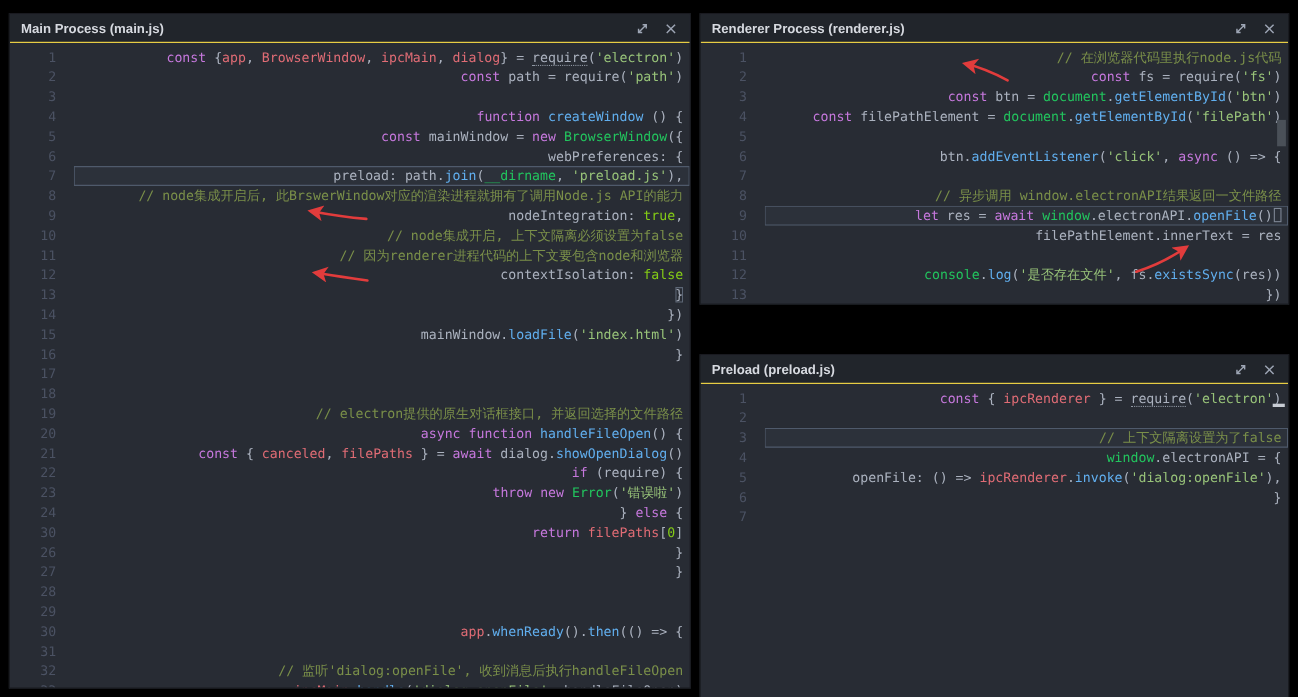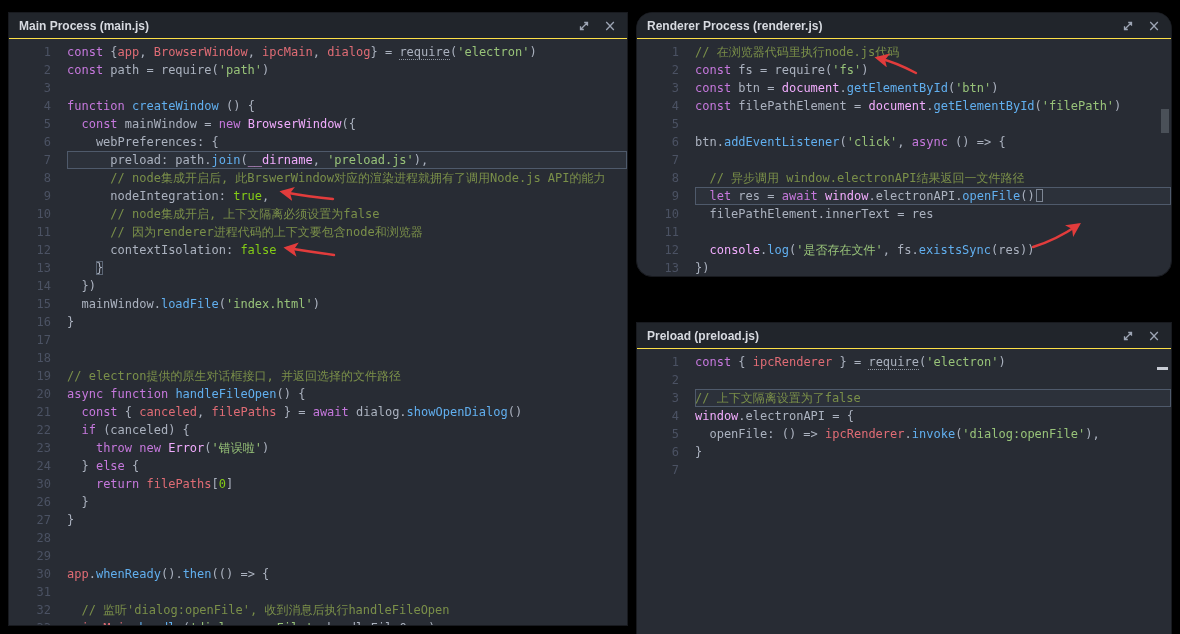--- a/index.html
+++ b/index.html
@@ -6,21 +6,21 @@
   body{
     width:1180px;height:634px;position:relative;overflow:hidden;
     background:#000000;
     font-family:"Liberation Sans", sans-serif;
   }
   .panel{
     position:absolute;background:#282c34;overflow:hidden;
     border:1px solid #181a1f;box-sizing:border-box;
   }
   #p-main{left:8px;top:12px;width:620px;height:614px;}
-  #p-renderer{left:636px;top:12px;width:536px;height:265px;border-radius:16px;}
+  #p-renderer{left:636px;top:12px;width:536px;height:265px;}
   #p-preload{left:636px;top:322px;width:536px;height:376px;}
 
   .panel-header{
     height:26px;background:#21252b;border-bottom:1px solid #fde047;
     display:flex;align-items:center;padding:0 10px;box-sizing:border-box;
   }
   .panel-title{
     flex:1;font-size:12px;font-weight:bold;color:#d7dae0;
     white-space:nowrap;overflow:hidden;
   }
@@ -35,34 +35,34 @@
     font-family:"DejaVu Sans Mono", monospace;
     font-size:12px;line-height:18px;color:#abb2bf;
     overflow:hidden;
   }
   .line{display:flex;height:18px;align-items:stretch;}
   .ln{
     flex:0 0 42px;width:42px;text-align:right;color:#4b5263;
     user-select:none;white-space:pre;
   }
   .lt{
-    flex:1;margin-left:16px;padding-right:6px;white-space:pre;position:relative;
+    flex:1;margin-left:16px;padding-right:6px;white-space:pre;position:relative;text-align:right;
   }
   .line.active .lt{
     box-shadow:inset 0 0 0 1px #4f5a6b;
     background:rgba(130,150,180,0.05);
   }
   .tk-p{color:#abb2bf;}
   .tk-kw{color:#c678dd;}
   .tk-v{color:#e06c75;}
   .tk-f{color:#61afef;}
   .tk-s{color:#98c379;}
   .tk-c{color:#7a8f49;}
   .tk-n{color:#84cc16;}
-  .tk-y{color:#f0abfc;}
+  .tk-y{color:#22c55e;}
   .tk-u{border-bottom:1px dotted #8f97a3;}
   .tk-bx{box-shadow:inset 0 0 0 1px #5c6675;}
   .cursor{
     display:inline-block;width:7px;height:13px;margin-left:1px;
     border:1px solid #7d8694;vertical-align:-2px;box-sizing:border-box;
   }
   .thumb{position:absolute;background:#4a5058;}
   #thumb-renderer{right:2px;top:96px;width:8px;height:24px;}
   #mark-preload{right:3px;top:44px;width:11px;height:3px;background:#c8ccd4;}
 
@@ -169,21 +169,21 @@
         <div class="line">
           <span class="ln">20</span>
           <span class="lt"><span class="tk-kw">async</span><span class="tk-p"> </span><span class="tk-kw">function</span><span class="tk-p"> </span><span class="tk-f">handleFileOpen</span><span class="tk-p">() {</span></span>
         </div>
         <div class="line">
           <span class="ln">21</span>
           <span class="lt"><span class="tk-p">  </span><span class="tk-kw">const</span><span class="tk-p"> { </span><span class="tk-v">canceled</span><span class="tk-p">, </span><span class="tk-v">filePaths</span><span class="tk-p"> } = </span><span class="tk-kw">await</span><span class="tk-p"> dialog.</span><span class="tk-f">showOpenDialog</span><span class="tk-p">()</span></span>
         </div>
         <div class="line">
           <span class="ln">22</span>
-          <span class="lt"><span class="tk-p">  </span><span class="tk-kw">if</span><span class="tk-p"> (canceled) {</span></span>
+          <span class="lt"><span class="tk-p">  </span><span class="tk-kw">if</span><span class="tk-p"> (require) {</span></span>
         </div>
         <div class="line">
           <span class="ln">23</span>
           <span class="lt"><span class="tk-p">    </span><span class="tk-kw">throw</span><span class="tk-p"> </span><span class="tk-kw">new</span><span class="tk-p"> </span><span class="tk-y">Error</span><span class="tk-p">(</span><span class="tk-s">'错误啦'</span><span class="tk-p">)</span></span>
         </div>
         <div class="line">
           <span class="ln">24</span>
           <span class="lt"><span class="tk-p">  } </span><span class="tk-kw">else</span><span class="tk-p"> {</span></span>
         </div>
         <div class="line">

